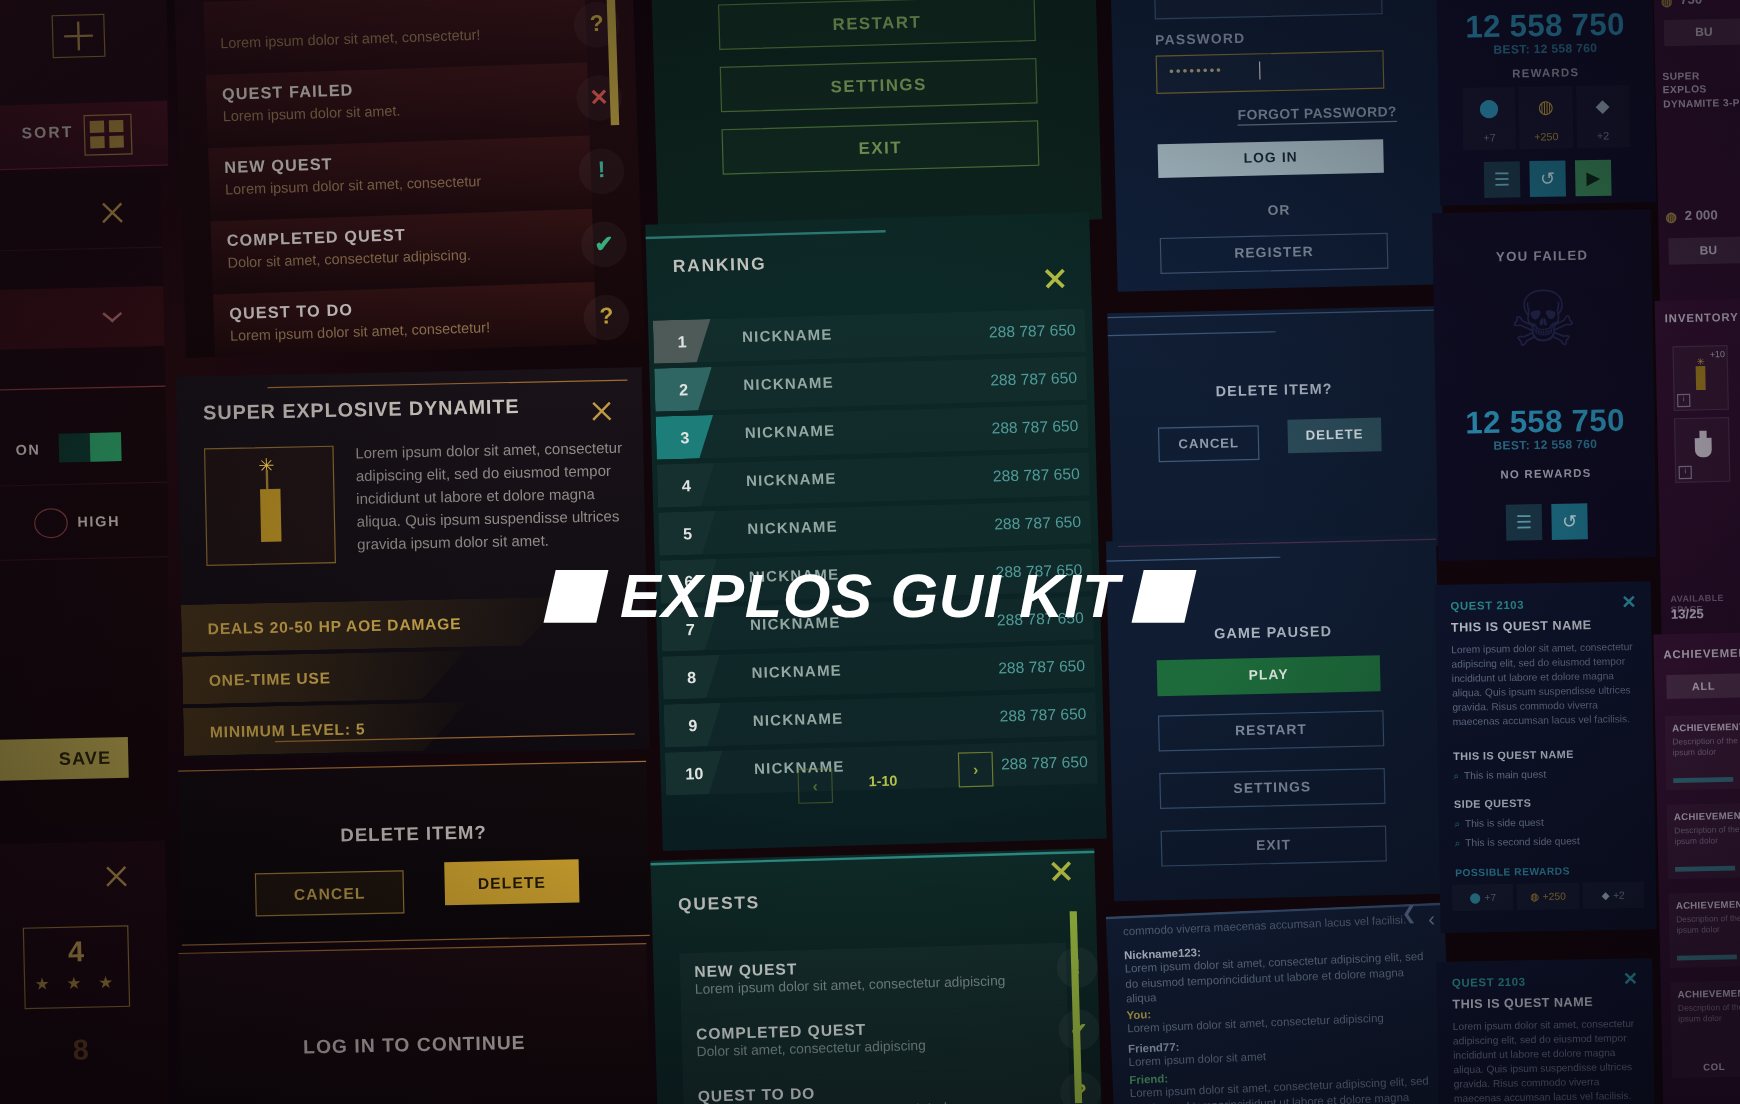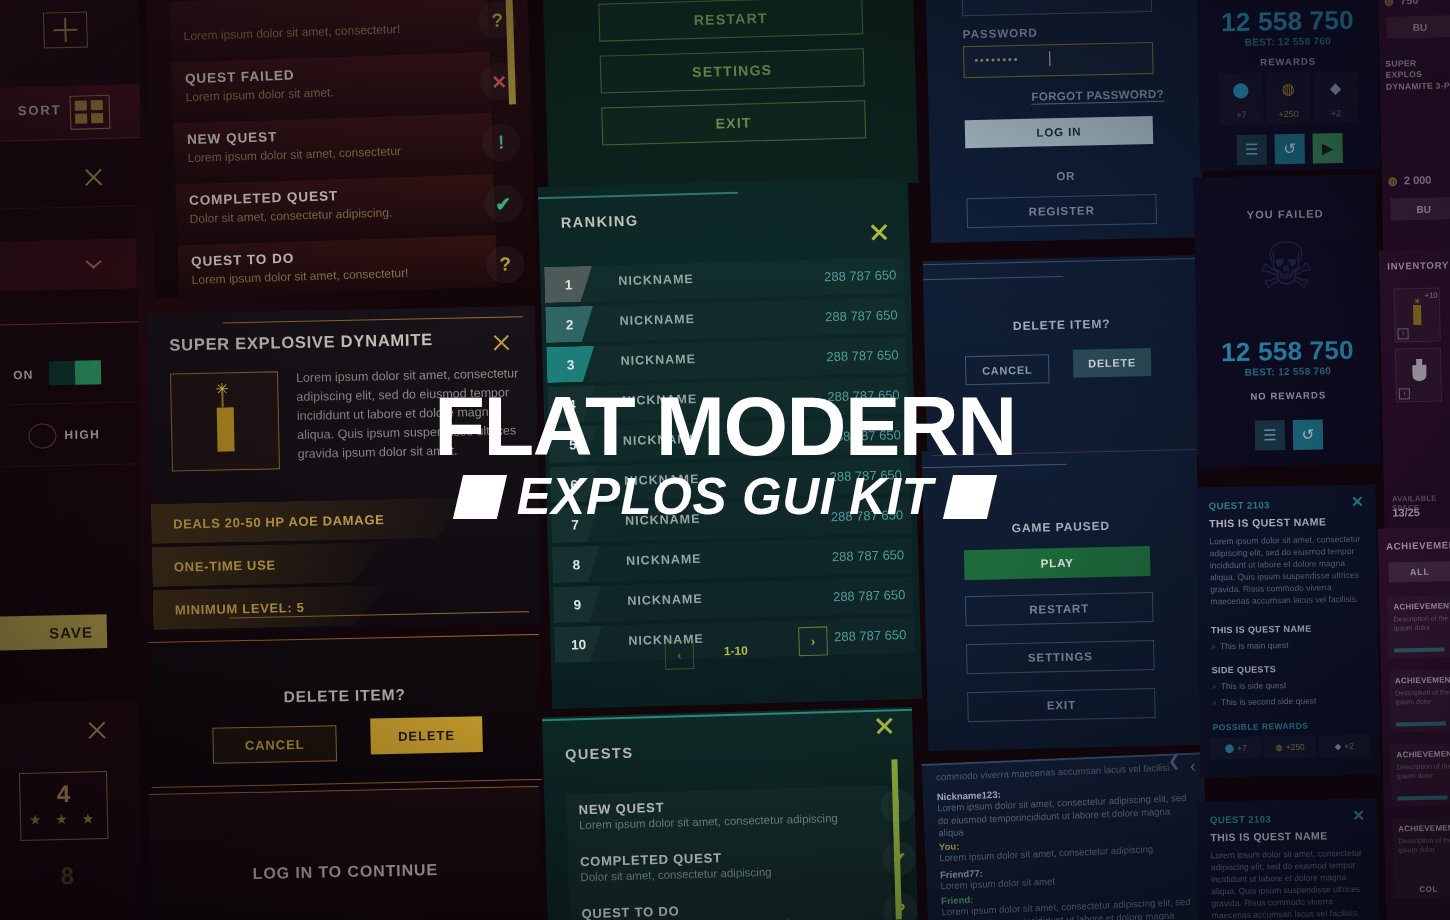--- a/index.html
+++ b/index.html
@@ -645,21 +645,20 @@
     <div class="achcard" style="top:290px;height:80px;">
       <span class="an">ACHIEVEMENT</span>
       <span class="ad">Description of the ipsum dolor</span>
       <span class="achcoll">COL</span>
     </div>
   </div>
 
   <div id="vig"></div>
 
   <div id="titlewrap">
-    <div id="t1">FLAT MODERN</div>
     <div id="t2row">
       <span class="tblk"></span>
       <span id="t2">EXPLOS GUI KIT</span>
       <span class="tblk"></span>
     </div>
   </div>
 
 </div>
 
 </body></html>

